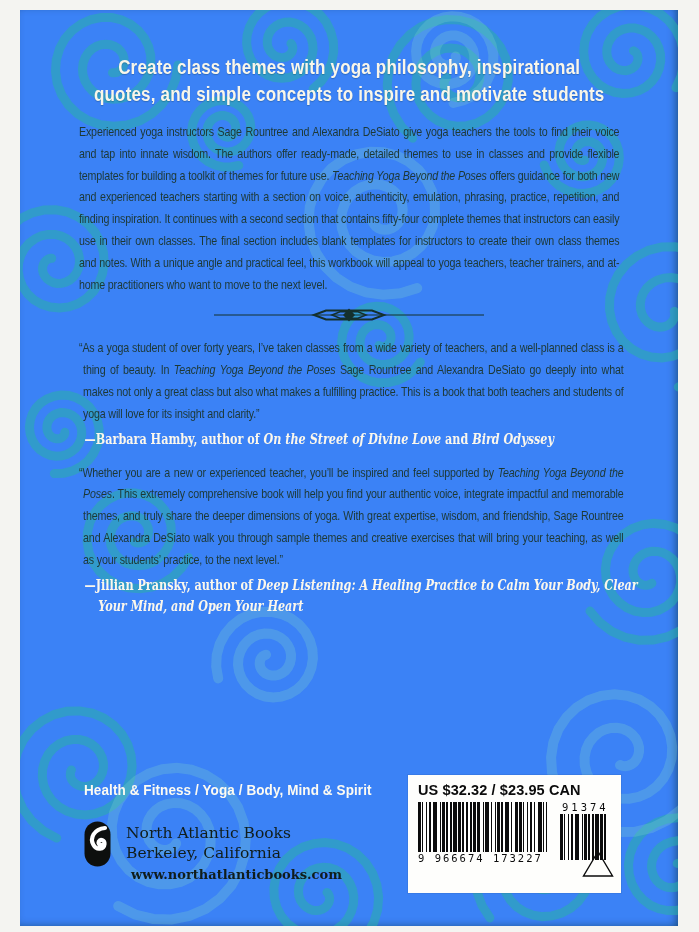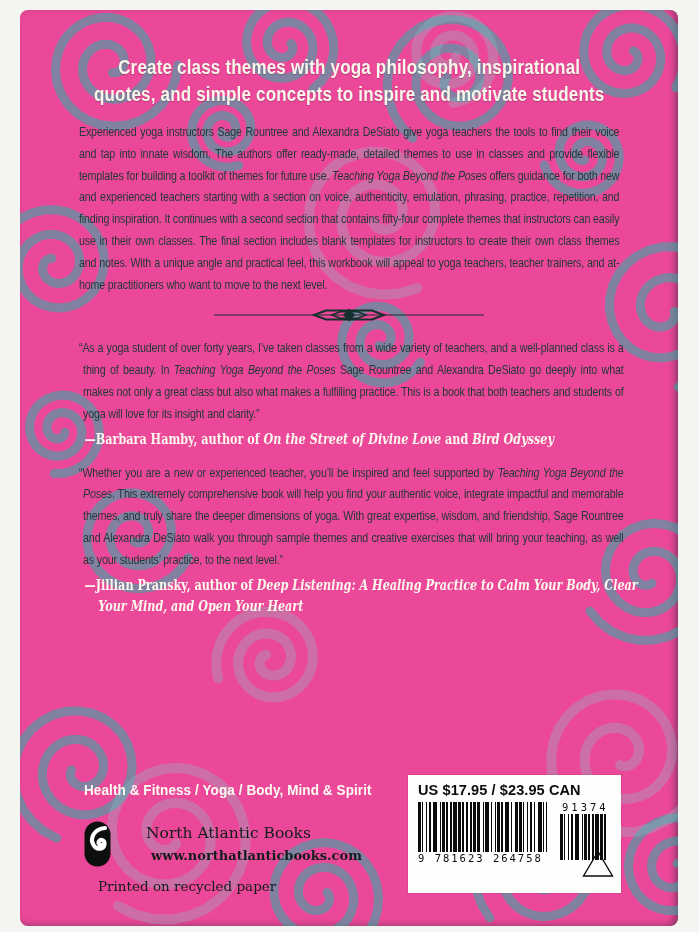--- a/index.html
+++ b/index.html
@@ -4,23 +4,22 @@
 <style>
   html,body{margin:0;padding:0;}
   body{
     width:699px;height:932px;position:relative;
     background:#f4f4f1;
     font-family:"Liberation Sans",sans-serif;
     overflow:hidden;
   }
   .book-cover{
     position:absolute;left:20px;top:10px;width:658px;height:916px;
-    background:#ec4899;overflow:hidden;
+    background:#3b82f6;overflow:hidden;
     box-shadow:inset -6px 0 9px -4px rgba(0,35,32,.45), inset 0 -4px 8px -4px rgba(0,35,32,.3);
-    border-radius:8px;
   }
   .swirls{position:absolute;left:0;top:0;z-index:0;}
   .content{position:absolute;inset:0;padding:44px 59px 0;z-index:1;}
 
   .headline{margin:0 0 13px;}
   .hl-line{
     width:635px;transform:scaleX(.851);transform-origin:0 0;
     font:700 20px/27px "Liberation Sans",sans-serif;
     color:#F9F6EA;text-align:center;letter-spacing:.2px;
     text-shadow:0 1px 1px rgba(0,40,38,.25);
@@ -42,21 +41,21 @@
     width:675px;transform:scaleX(.8);transform-origin:0 0;
     font:700 14px/21px "DejaVu Serif",serif;
     color:#FBF7EC;padding-left:24px;text-indent:-17px;margin:4px 0 0;
   }
 
   .footer-category{
     position:absolute;left:64px;top:771px;z-index:2;
     font:700 15px/18px "Liberation Sans",sans-serif;color:#FDFBF2;
     transform:scaleX(.9);transform-origin:0 0;letter-spacing:.1px;white-space:nowrap;
   }
-  .publisher-row{position:absolute;left:64px;top:811px;z-index:2;display:flex;align-items:flex-start;gap:20px;}
+  .publisher-row{position:absolute;left:64px;top:811px;z-index:2;display:flex;align-items:flex-start;}
   .publisher-text{margin-left:15px;padding-top:3px;}
   .publisher-line{font:400 15.5px/19.5px "DejaVu Serif",serif;color:#101d1b;}
   .publisher-url{font:700 13px/16px "DejaVu Serif",serif;color:#101d1b;margin:4px 0 0 5px;}
   .recycled-note{
     position:absolute;left:78px;top:868px;z-index:2;
     font:400 13.5px/16px "DejaVu Serif",serif;color:#101d1b;
   }
 
   .barcode-panel{
     position:absolute;left:388px;top:765px;width:213px;height:118px;z-index:3;
@@ -135,32 +134,32 @@
 
   <div class="footer-category">Health &amp; Fitness / Yoga / Body, Mind &amp; Spirit</div>
 
   <div class="publisher-row">
     <svg width="27" height="46">
       <rect x="0.5" y="0.5" width="26" height="45" rx="13" fill="#0d0f0e"></rect>
       <path d="M21 7 C10 8 5.5 17 9.5 24 C12.5 29.5 20 28.5 20.5 23 C20.8 19 16.5 17.5 14.8 20.5 C13.8 22.5 15.5 24.5 17.5 24" fill="none" stroke="#ffffff" stroke-width="4.2" stroke-linecap="round"></path>
     </svg>
     <div class="publisher-text">
       <div class="publisher-line">North Atlantic Books</div>
+      <div class="publisher-line">Berkeley, California</div>
       <div class="publisher-url">www.northatlanticbooks.com</div>
     </div>
   </div>
 
-  <div class="recycled-note">Printed on recycled paper</div>
 
   <div class="barcode-panel">
-    <div class="price-label">US $17.95 / $23.95 CAN</div>
+    <div class="price-label">US $32.32 / $23.95 CAN</div>
     <div class="barcode-row">
       <div class="ean-wrap">
         <div class="bars ean-bars"><span class="bar" style="width: 2.7px; height: 100%; margin-right: 1.35px;"></span><span class="bar" style="width: 1.35px; height: 100%; margin-right: 2.7px;"></span><span class="bar" style="width: 1.35px; height: 100%; margin-right: 1.35px;"></span><span class="bar" style="width: 2.7px; height: 100%; margin-right: 1.35px;"></span><span class="bar" style="width: 4.05px; height: 100%; margin-right: 2.7px;"></span><span class="bar" style="width: 1.35px; height: 100%; margin-right: 1.35px;"></span><span class="bar" style="width: 2.7px; height: 100%; margin-right: 1.35px;"></span><span class="bar" style="width: 1.35px; height: 100%; margin-right: 2.7px;"></span><span class="bar" style="width: 1.35px; height: 100%; margin-right: 1.35px;"></span><span class="bar" style="width: 4.05px; height: 100%; margin-right: 1.35px;"></span><span class="bar" style="width: 2.7px; height: 100%; margin-right: 1.35px;"></span><span class="bar" style="width: 1.35px; height: 100%; margin-right: 2.7px;"></span><span class="bar" style="width: 1.35px; height: 100%; margin-right: 2.7px;"></span><span class="bar" style="width: 1.35px; height: 100%; margin-right: 1.35px;"></span><span class="bar" style="width: 2.7px; height: 100%; margin-right: 1.35px;"></span><span class="bar" style="width: 2.7px; height: 100%; margin-right: 2.7px;"></span><span class="bar" style="width: 1.35px; height: 100%; margin-right: 1.35px;"></span><span class="bar" style="width: 4.05px; height: 100%; margin-right: 1.35px;"></span><span class="bar" style="width: 1.35px; height: 100%; margin-right: 2.7px;"></span><span class="bar" style="width: 1.35px; height: 100%; margin-right: 1.35px;"></span><span class="bar" style="width: 2.7px; height: 100%; margin-right: 1.35px;"></span><span class="bar" style="width: 1.35px; height: 100%; margin-right: 2.7px;"></span><span class="bar" style="width: 4.05px; height: 100%; margin-right: 1.35px;"></span><span class="bar" style="width: 1.35px; height: 100%; margin-right: 2.7px;"></span><span class="bar" style="width: 2.7px; height: 100%; margin-right: 1.35px;"></span><span class="bar" style="width: 2.7px; height: 100%; margin-right: 1.35px;"></span><span class="bar" style="width: 1.35px; height: 100%; margin-right: 2.7px;"></span><span class="bar" style="width: 1.35px; height: 100%; margin-right: 1.35px;"></span><span class="bar" style="width: 2.7px; height: 100%; margin-right: 1.35px;"></span><span class="bar" style="width: 1.35px; height: 100%; margin-right: 2.7px;"></span><span class="bar" style="width: 4.05px; height: 100%; margin-right: 1.35px;"></span><span class="bar" style="width: 1.35px; height: 100%; margin-right: 1.35px;"></span><span class="bar" style="width: 1.35px; height: 100%; margin-right: 2.7px;"></span></div>
-        <div class="ean-digits">9 781623 264758</div>
+        <div class="ean-digits">9 966674 173227</div>
       </div>
       <div class="addon-wrap">
         <div class="addon-digits">91374</div>
         <div class="bars addon-bars"><span class="bar" style="width: 2.7px; height: 100%; margin-right: 1.35px;"></span><span class="bar" style="width: 1.35px; height: 100%; margin-right: 2.7px;"></span><span class="bar" style="width: 1.35px; height: 100%; margin-right: 1.35px;"></span><span class="bar" style="width: 2.7px; height: 100%; margin-right: 1.35px;"></span><span class="bar" style="width: 4.05px; height: 100%; margin-right: 2.7px;"></span><span class="bar" style="width: 1.35px; height: 100%; margin-right: 1.35px;"></span><span class="bar" style="width: 2.7px; height: 100%; margin-right: 1.35px;"></span><span class="bar" style="width: 1.35px; height: 100%; margin-right: 2.7px;"></span><span class="bar" style="width: 1.35px; height: 100%; margin-right: 1.35px;"></span><span class="bar" style="width: 4.05px; height: 100%; margin-right: 1.35px;"></span><span class="bar" style="width: 2.7px; height: 100%; margin-right: 1.35px;"></span><span class="bar" style="width: 1.35px; height: 100%; margin-right: 2.7px;"></span></div>
       </div>
     </div>
     <div class="triangle-wrap">
       <svg width="34" height="30">
         <polygon points="17,2.5 31.5,27 2.5,27" fill="none" stroke="#0b0b0b" stroke-width="1.4"></polygon>
       </svg>

